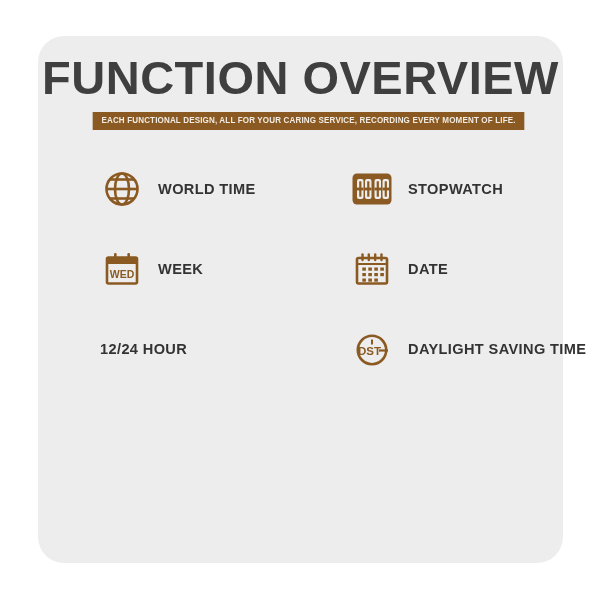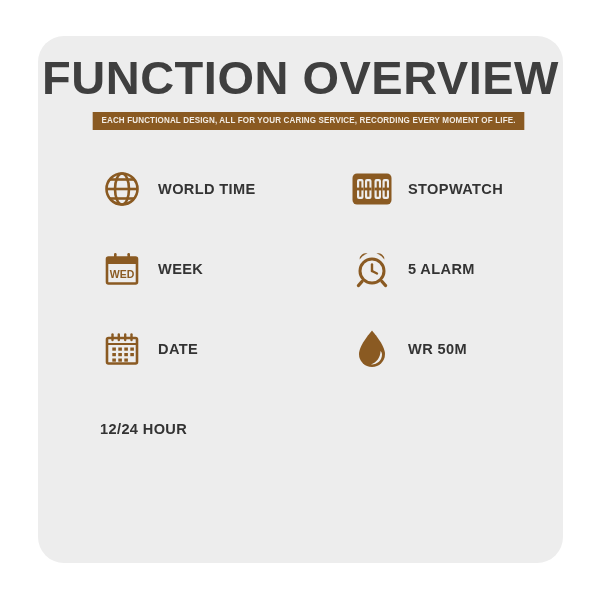--- a/index.html
+++ b/index.html
@@ -180,34 +180,20 @@
             <rect x="4" y="7.5" width="30" height="26" rx="1.5" fill="none" stroke="#8a5a22" stroke-width="2.6"></rect>
             <rect x="4" y="7.5" width="30" height="6.5" fill="#8a5a22"></rect>
             <rect x="11" y="3" width="2.6" height="8" rx="1.2" fill="#8a5a22"></rect>
             <rect x="24.4" y="3" width="2.6" height="8" rx="1.2" fill="#8a5a22"></rect>
             <text x="19" y="27.5" text-anchor="middle" fill="#8a5a22" font-family="'Liberation Sans Narrow','Liberation Sans',sans-serif" font-size="10.5" font-weight="bold">WED</text>
           </svg>
         </span>
         <span class="feature-label">WEEK</span>
       </div>
 
-      <div class="feature">
-        <span class="icon-box">
-          <svg width="38" height="38" viewBox="0 0 38 38">
-            <path d="M6.6 9.6 A6.2 6.2 0 0 1 14.6 3.6 A13 13 0 0 0 6.6 9.6 Z" fill="#8a5a22"></path>
-            <path d="M31.4 9.6 A6.2 6.2 0 0 0 23.4 3.6 A13 13 0 0 1 31.4 9.6 Z" fill="#8a5a22"></path>
-            <circle cx="19" cy="21" r="12" fill="none" stroke="#8a5a22" stroke-width="3"></circle>
-            <line x1="19" y1="21" x2="19" y2="14.5" stroke="#8a5a22" stroke-width="2.4" stroke-linecap="round"></line>
-            <line x1="19" y1="21" x2="24" y2="23.5" stroke="#8a5a22" stroke-width="2.4" stroke-linecap="round"></line>
-            <path d="M9 31.5 L5.5 35.5" stroke="#8a5a22" stroke-width="3.4" stroke-linecap="round"></path>
-            <path d="M29 31.5 L32.5 35.5" stroke="#8a5a22" stroke-width="3.4" stroke-linecap="round"></path>
-          </svg>
-        </span>
-        <span class="feature-label">5 ALARM</span>
-      </div>
 
       <div class="feature">
         <span class="icon-box">
           <svg width="38" height="38" viewBox="0 0 38 38">
             <rect x="4" y="8" width="30" height="25.5" rx="1.5" fill="none" stroke="#8a5a22" stroke-width="2.6"></rect>
             <line x1="4" y1="14" x2="34" y2="14" stroke="#8a5a22" stroke-width="2"></line>
             <g stroke="#8a5a22" stroke-width="2.4" stroke-linecap="round">
               <line x1="9.5" y1="4.5" x2="9.5" y2="10"></line>
               <line x1="15.8" y1="4.5" x2="15.8" y2="10"></line>
               <line x1="22.2" y1="4.5" x2="22.2" y2="10"></line>
@@ -225,31 +211,33 @@
               <rect x="9.3" y="28.5" width="3.6" height="3.2"></rect>
               <rect x="15.3" y="28.5" width="3.6" height="3.2"></rect>
               <rect x="21.3" y="28.5" width="3.6" height="3.2"></rect>
             </g>
           </svg>
         </span>
         <span class="feature-label">DATE</span>
       </div>
 
 
-      <div class="feature">
-        <span class="icon-box">
-          <svg width="34" height="40" viewBox="0 0 34 40">
-            <path d="M17 1.5 C17 1.5 4 16 4 25 A13 13 0 0 0 30 25 C30 16 17 1.5 17 1.5 Z" fill="#8a5a22"></path>
-            <path d="M25.5 22 C25.5 28.5 21.5 33.5 16 35.5 C22 35.8 27 31.5 27 25.5 C27 24.2 26.4 22.8 25.5 22 Z" fill="#ededed"></path>
-          </svg>
-        </span>
-        <span class="feature-label">WR 50M</span>
-      </div>
 
       <div class="feature">
         <span class="feature-label">12/24 HOUR</span>
       </div>
 
+      <div class="feature">
+        <span class="icon-box">
+          <svg width="38" height="38" viewBox="0 0 38 38">
+            <circle cx="19" cy="20" r="14.2" fill="none" stroke="#8a5a22" stroke-width="2.6"></circle>
+            <line x1="19" y1="9.5" x2="19" y2="14.5" stroke="#8a5a22" stroke-width="2"></line>
+            <text x="16.5" y="24.5" text-anchor="middle" fill="#8a5a22" font-family="'Liberation Sans Narrow','Liberation Sans',sans-serif" font-size="11.5" font-weight="bold">DST</text>
+            <line x1="26" y1="20.5" x2="35" y2="20.5" stroke="#8a5a22" stroke-width="2.2"></line>
+          </svg>
+        </span>
+        <span class="feature-label">DAYLIGHT SAVING TIME</span>
+      </div>
 
 
     </div>
   </div>
 </div>
 
 </body></html>

